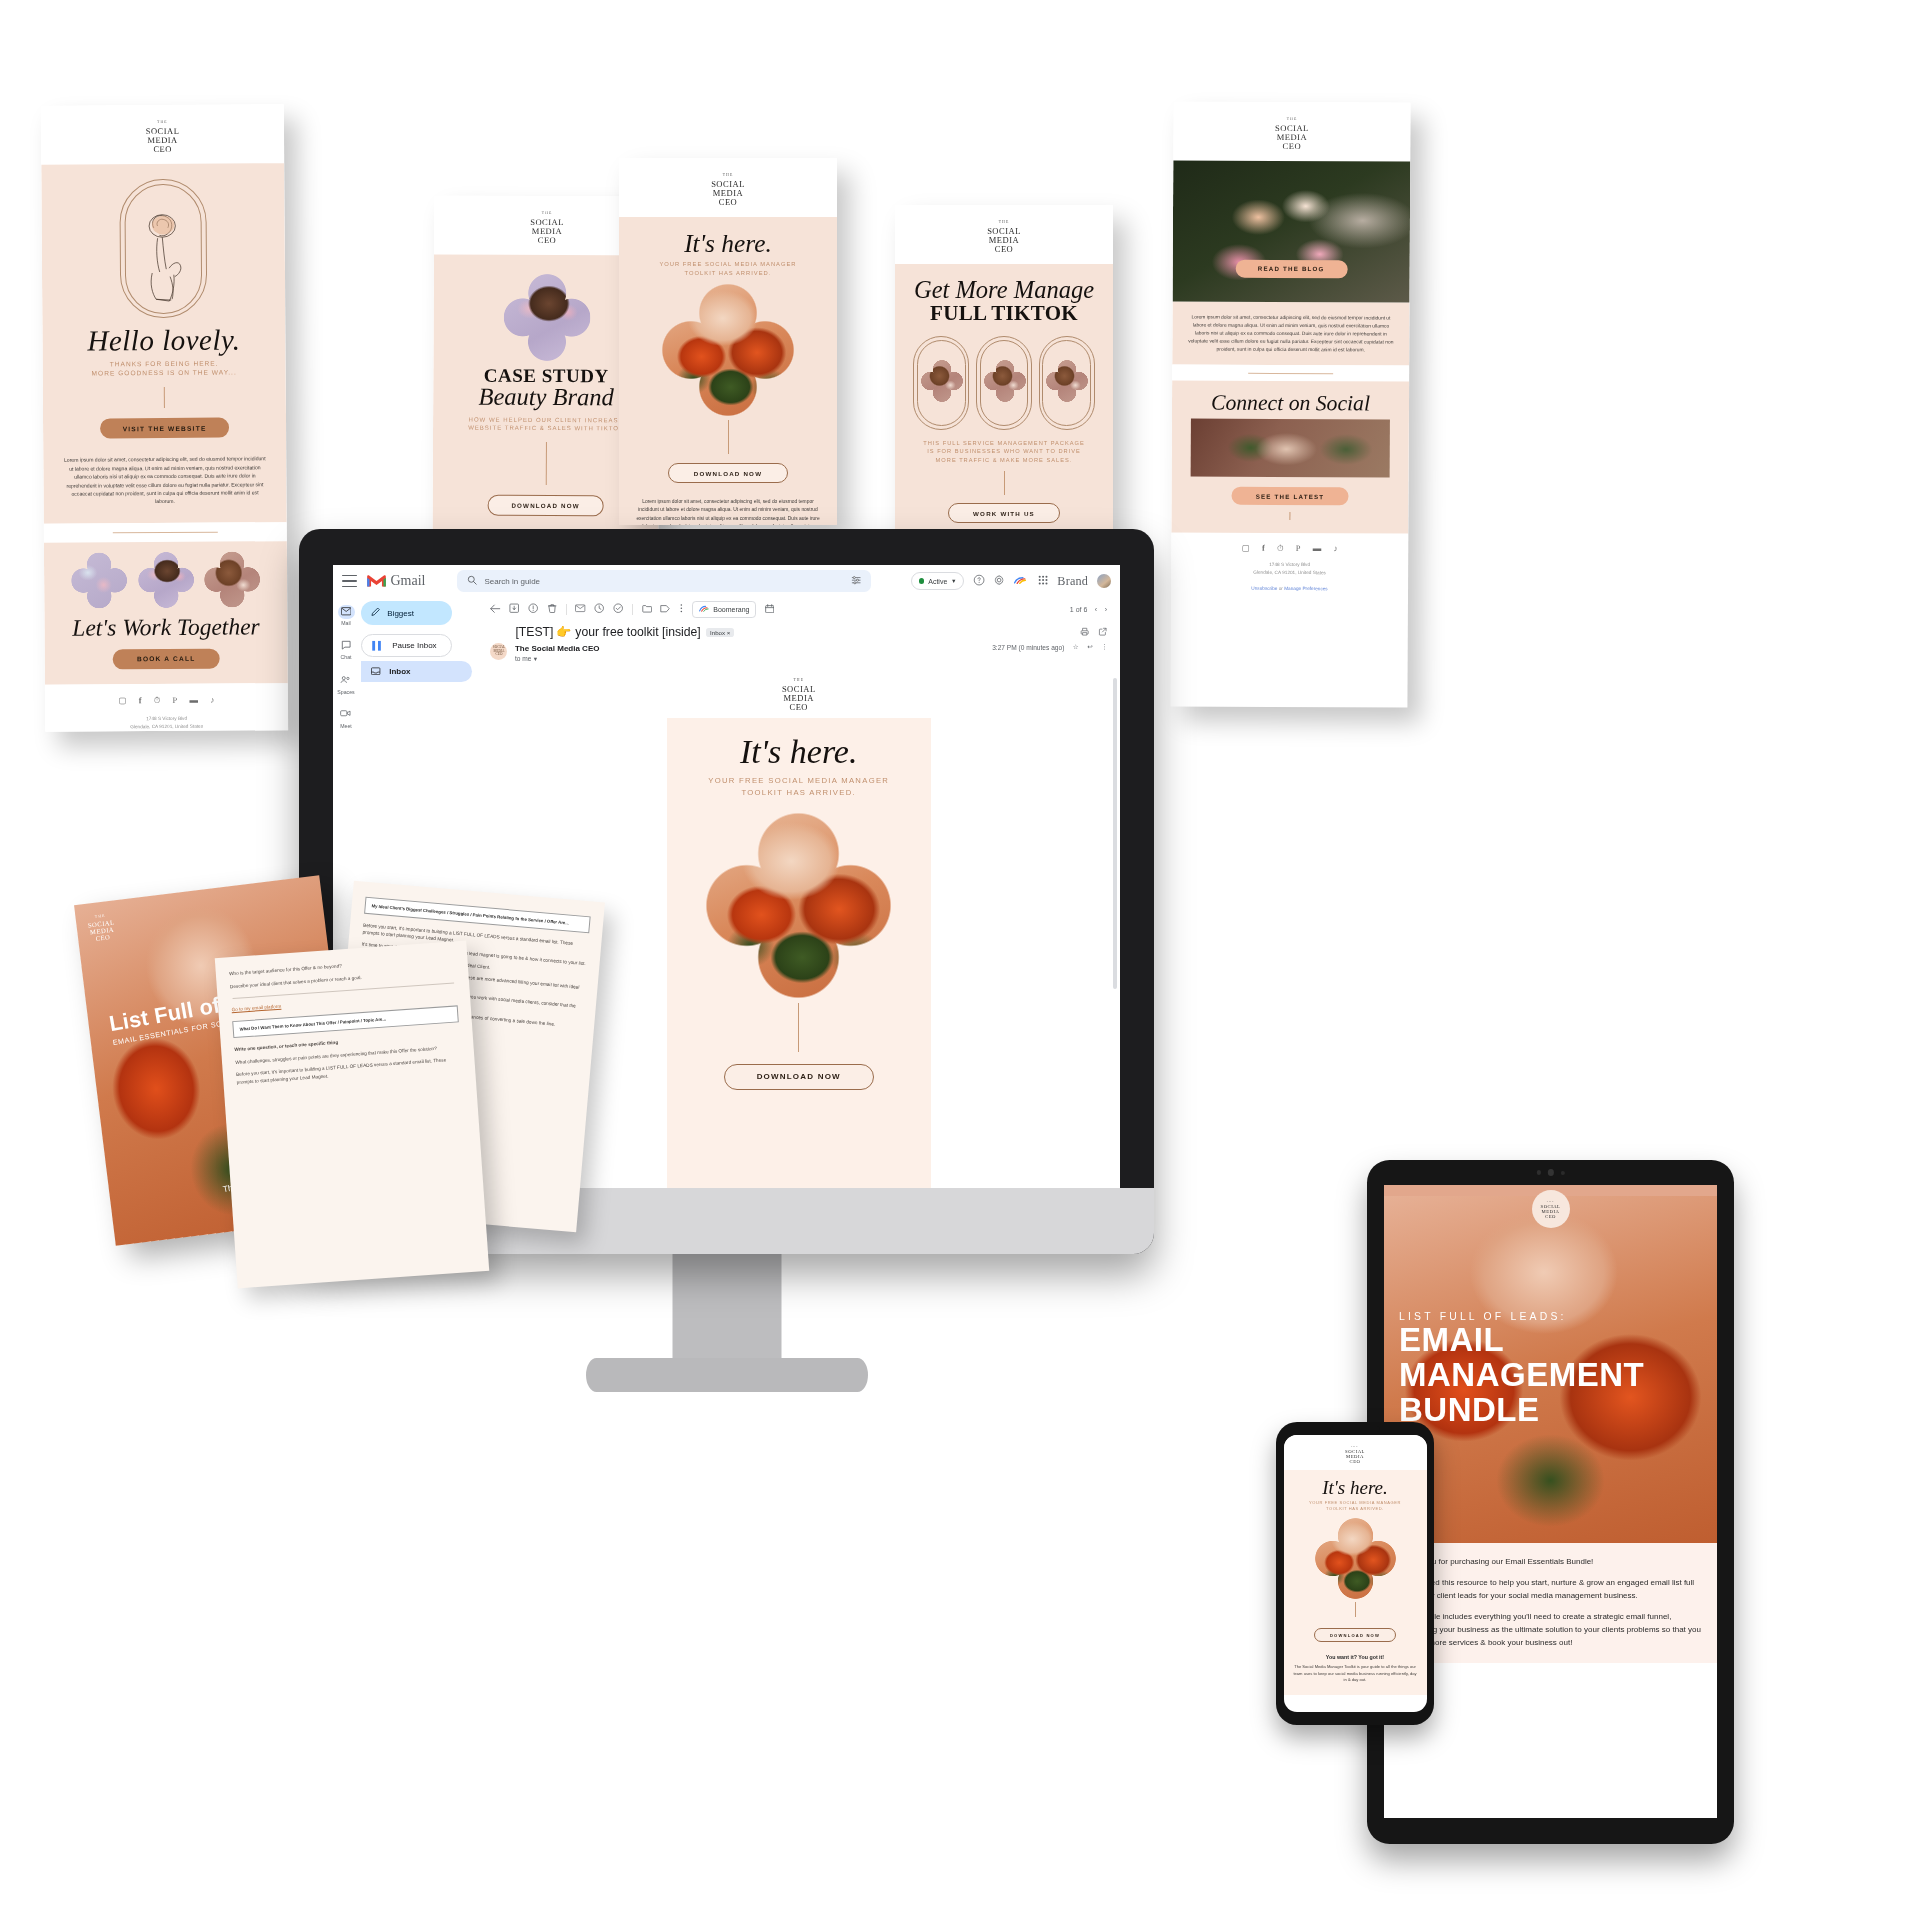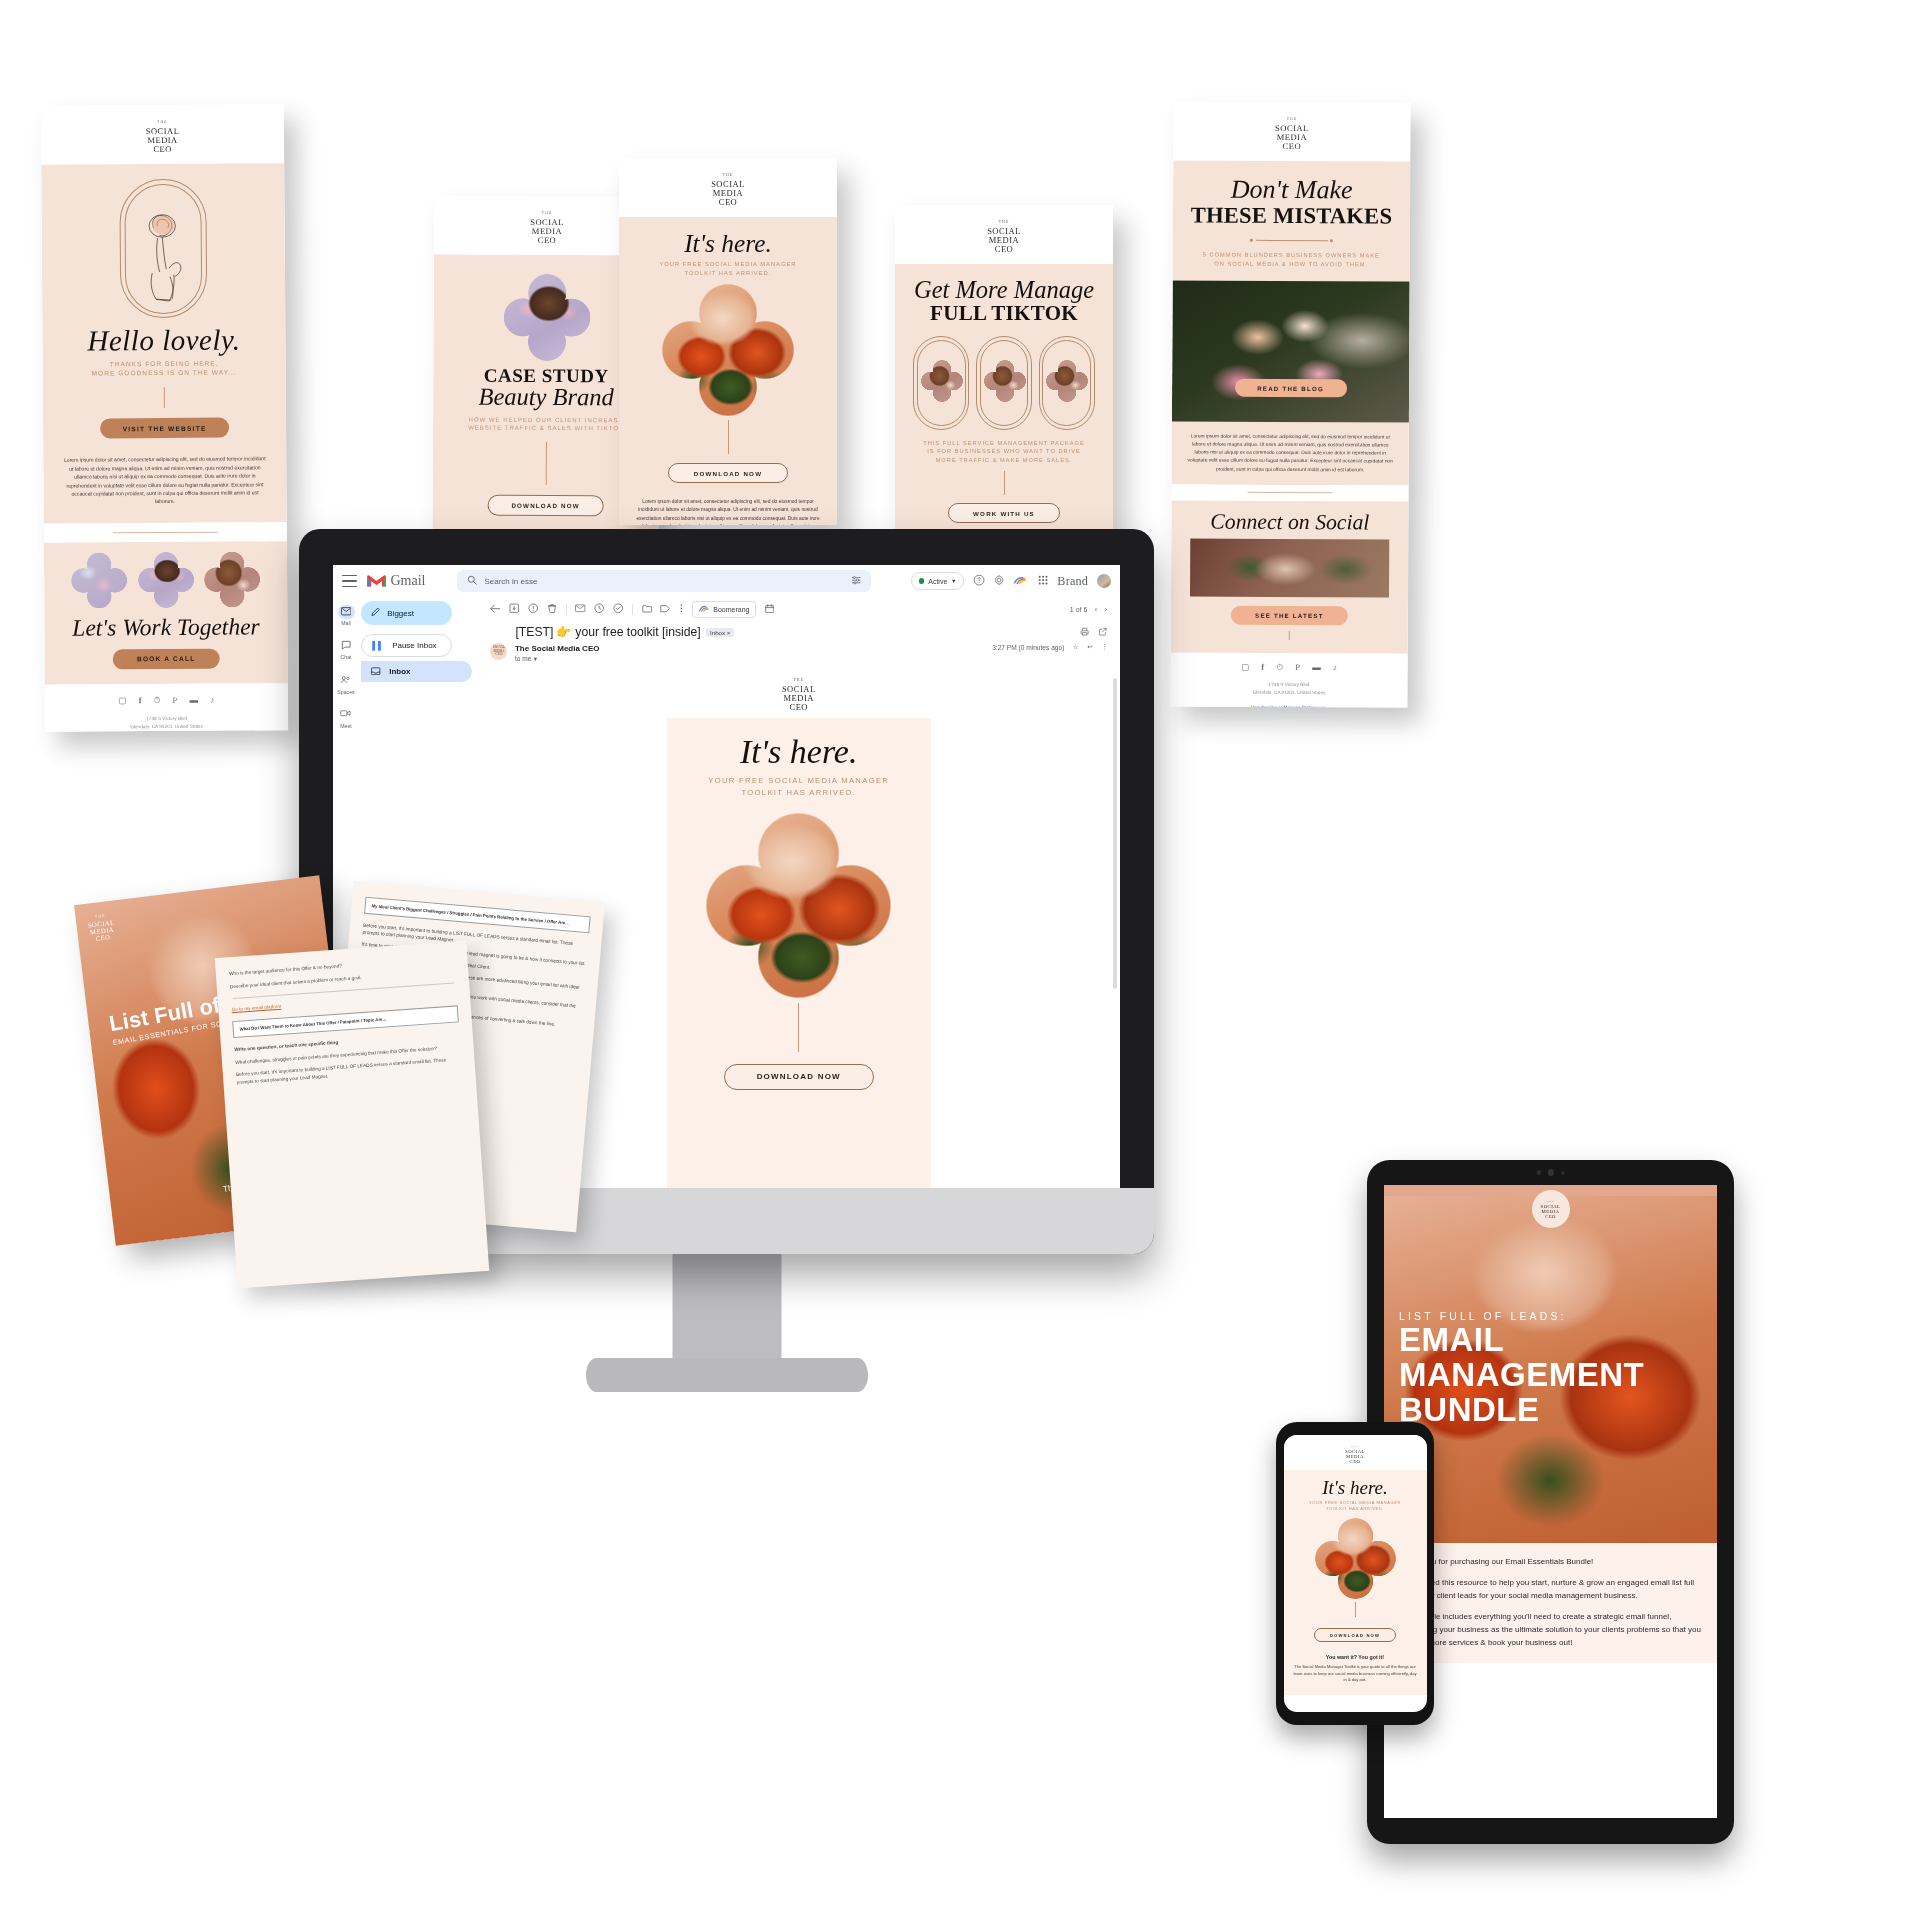--- a/index.html
+++ b/index.html
@@ -310,33 +310,20 @@
     </div>
     <div class="blush" style="padding:9.4px 13px 13px;">
       <div class="lorem" style="font-size:4.9px;">Lorem ipsum dolor sit amet, consectetur adipiscing elit, sed do eiusmod tempor incididunt ut labore et dolore magna aliqua. Ut enim ad minim veniam, quis nostrud exercitation ullamco laboris nisi ut aliquip ex ea commodo consequat. Duis aute irure dolor in reprehenderit in voluptate velit esse cillum dolore eu fugiat nulla pariatur. Excepteur sint occaecat cupidatat non proident, sunt in culpa qui officia deserunt mollit anim id est laborum.</div>
     </div>
   </div>
 
   <div class="email shadow" style="left:1172px;top:102px;width:237px;height:605px;transform:rotate(0.3deg);">
     <div class="logo">
       <span class="logo-mark"><span class="the">THE</span>SOCIAL<br>MEDIA<br>CEO</span>
     </div>
-    <div class="blush" style="padding:15px 11.3px 13px;text-align:center;">
-      <div class="script" style="font-size:26px;line-height:28px;">Don't Make</div>
-      <div class="bold-serif" style="font-size:22.6px;line-height:23.5px;letter-spacing:0.2px;">THESE MISTAKES</div>
-      <div style="display:flex;align-items:center;justify-content:center;gap:2.8px;margin:11.3px 0 9.4px;">
-        <span style="width:2.8px;height:2.8px;border-radius:50%;background:#c08f6d;"></span>
-        <span style="width:72px;height:0.9px;background:#c08f6d;"></span>
-        <span style="width:2.8px;height:2.8px;border-radius:50%;background:#c08f6d;"></span>
-      </div>
-      <div class="sub" style="font-size:5.7px;">
-        <div>5 COMMON BLUNDERS BUSINESS OWNERS MAKE</div>
-        <div>ON SOCIAL MEDIA &amp; HOW TO AVOID THEM.</div>
-      </div>
-    </div>
     <div class="photo ph-roses" style="height:141px;position:relative;">
       <div class="btn btn-peach" style="font-size:6.2px;padding:5.6px 22.6px;position:absolute;left:50%;bottom:24.5px;transform:translateX(-50%);">READ THE BLOG</div>
     </div>
     <div class="blush" style="padding:11.3px 13px 11.3px;">
       <div class="lorem" style="font-size:4.9px;">Lorem ipsum dolor sit amet, consectetur adipiscing elit, sed do eiusmod tempor incididunt ut labore et dolore magna aliqua. Ut enim ad minim veniam, quis nostrud exercitation ullamco laboris nisi ut aliquip ex ea commodo consequat. Duis aute irure dolor in reprehenderit in voluptate velit esse cillum dolore eu fugiat nulla pariatur. Excepteur sint occaecat cupidatat non proident, sunt in culpa qui officia deserunt mollit anim id est laborum.</div>
     </div>
     <div style="background:#fff;padding:7.5px 0;">
       <div class="divider" style="width:85px;"></div>
     </div>
     <div class="blush" style="padding:9.4px 13px 13px;text-align:center;position:relative;">
@@ -394,21 +381,21 @@
               </span>
               <span class="gm-title">Gmail</span>
             </div>
             <div class="gm-search">
               <span>
                 <svg viewBox="0 0 16 16" width="10.4" height="10.4">
                     <circle cx="6.6" cy="6.6" r="4.6" fill="none" stroke="#5f6368" stroke-width="1.4"></circle>
                     <path d="M10 10l4.2 4.2" stroke="#5f6368" stroke-width="1.4" stroke-linecap="round"></path>
                   </svg>
               </span>
-              <span>Search in esse</span>
+              <span>Search in guide</span>
               <span style="margin-left:auto">
                 <svg viewBox="0 0 16 16" width="10.4" height="10.4">
                     <g stroke="#5f6368" stroke-width="1.2" stroke-linecap="round">
                       <path d="M2 4h12M2 8h12M2 12h12"></path>
                     </g>
                     <circle cx="5" cy="4" r="1.6" fill="#fff" stroke="#5f6368" stroke-width="1.2"></circle>
                     <circle cx="10" cy="8" r="1.6" fill="#fff" stroke="#5f6368" stroke-width="1.2"></circle>
                     <circle cx="6" cy="12" r="1.6" fill="#fff" stroke="#5f6368" stroke-width="1.2"></circle>
                   </svg>
               </span>

